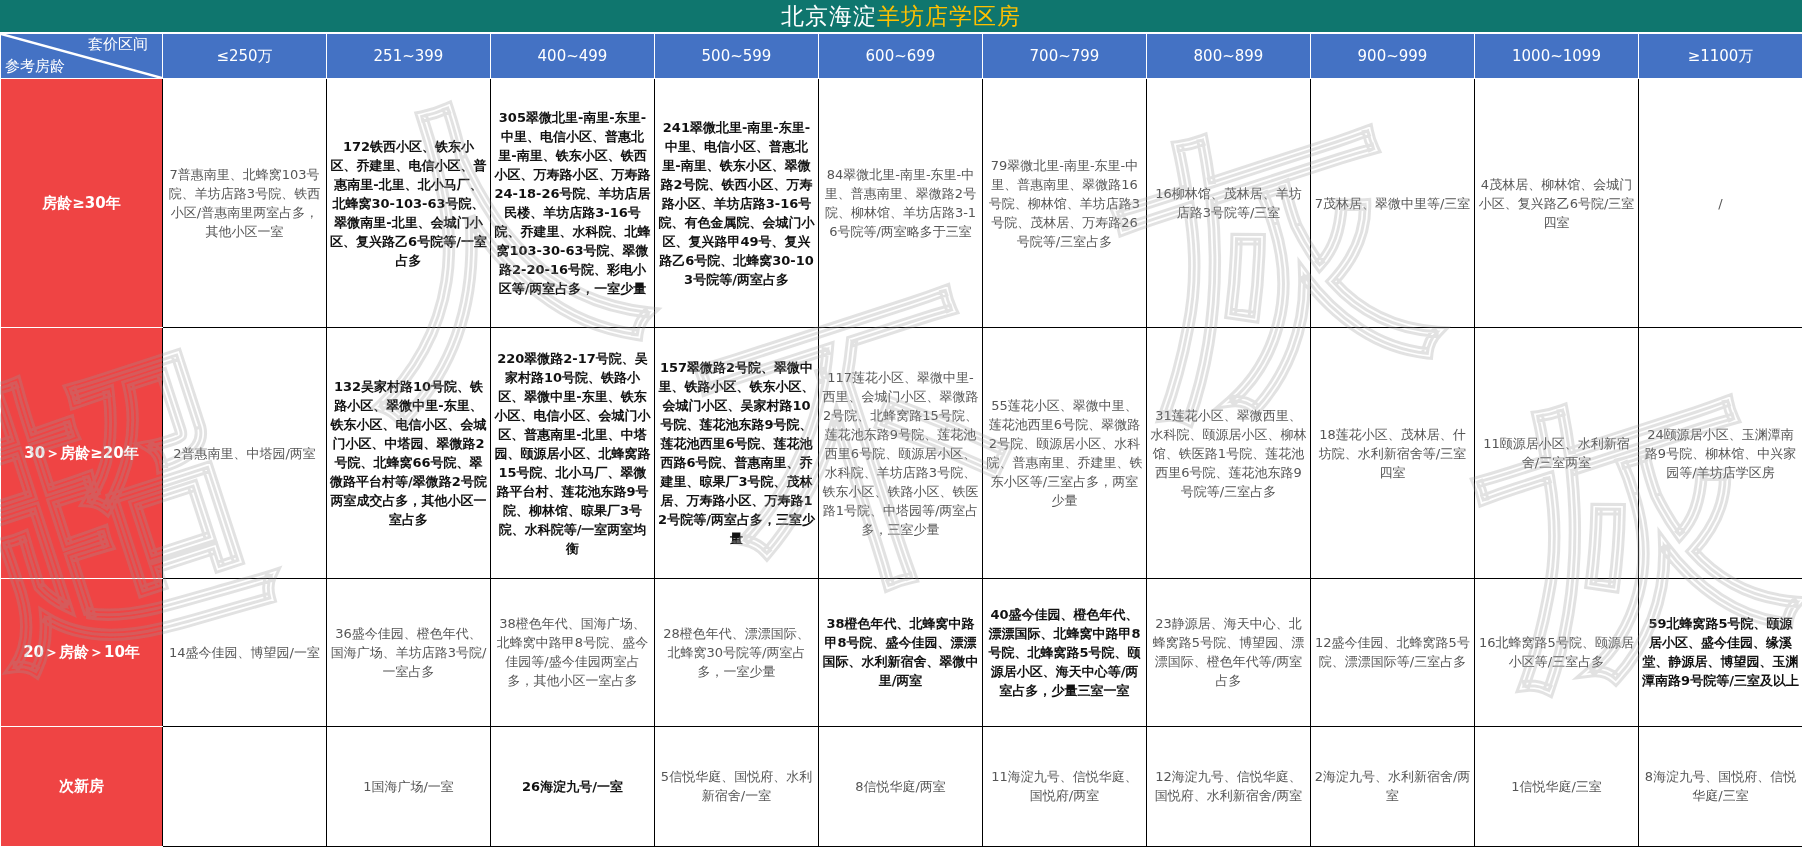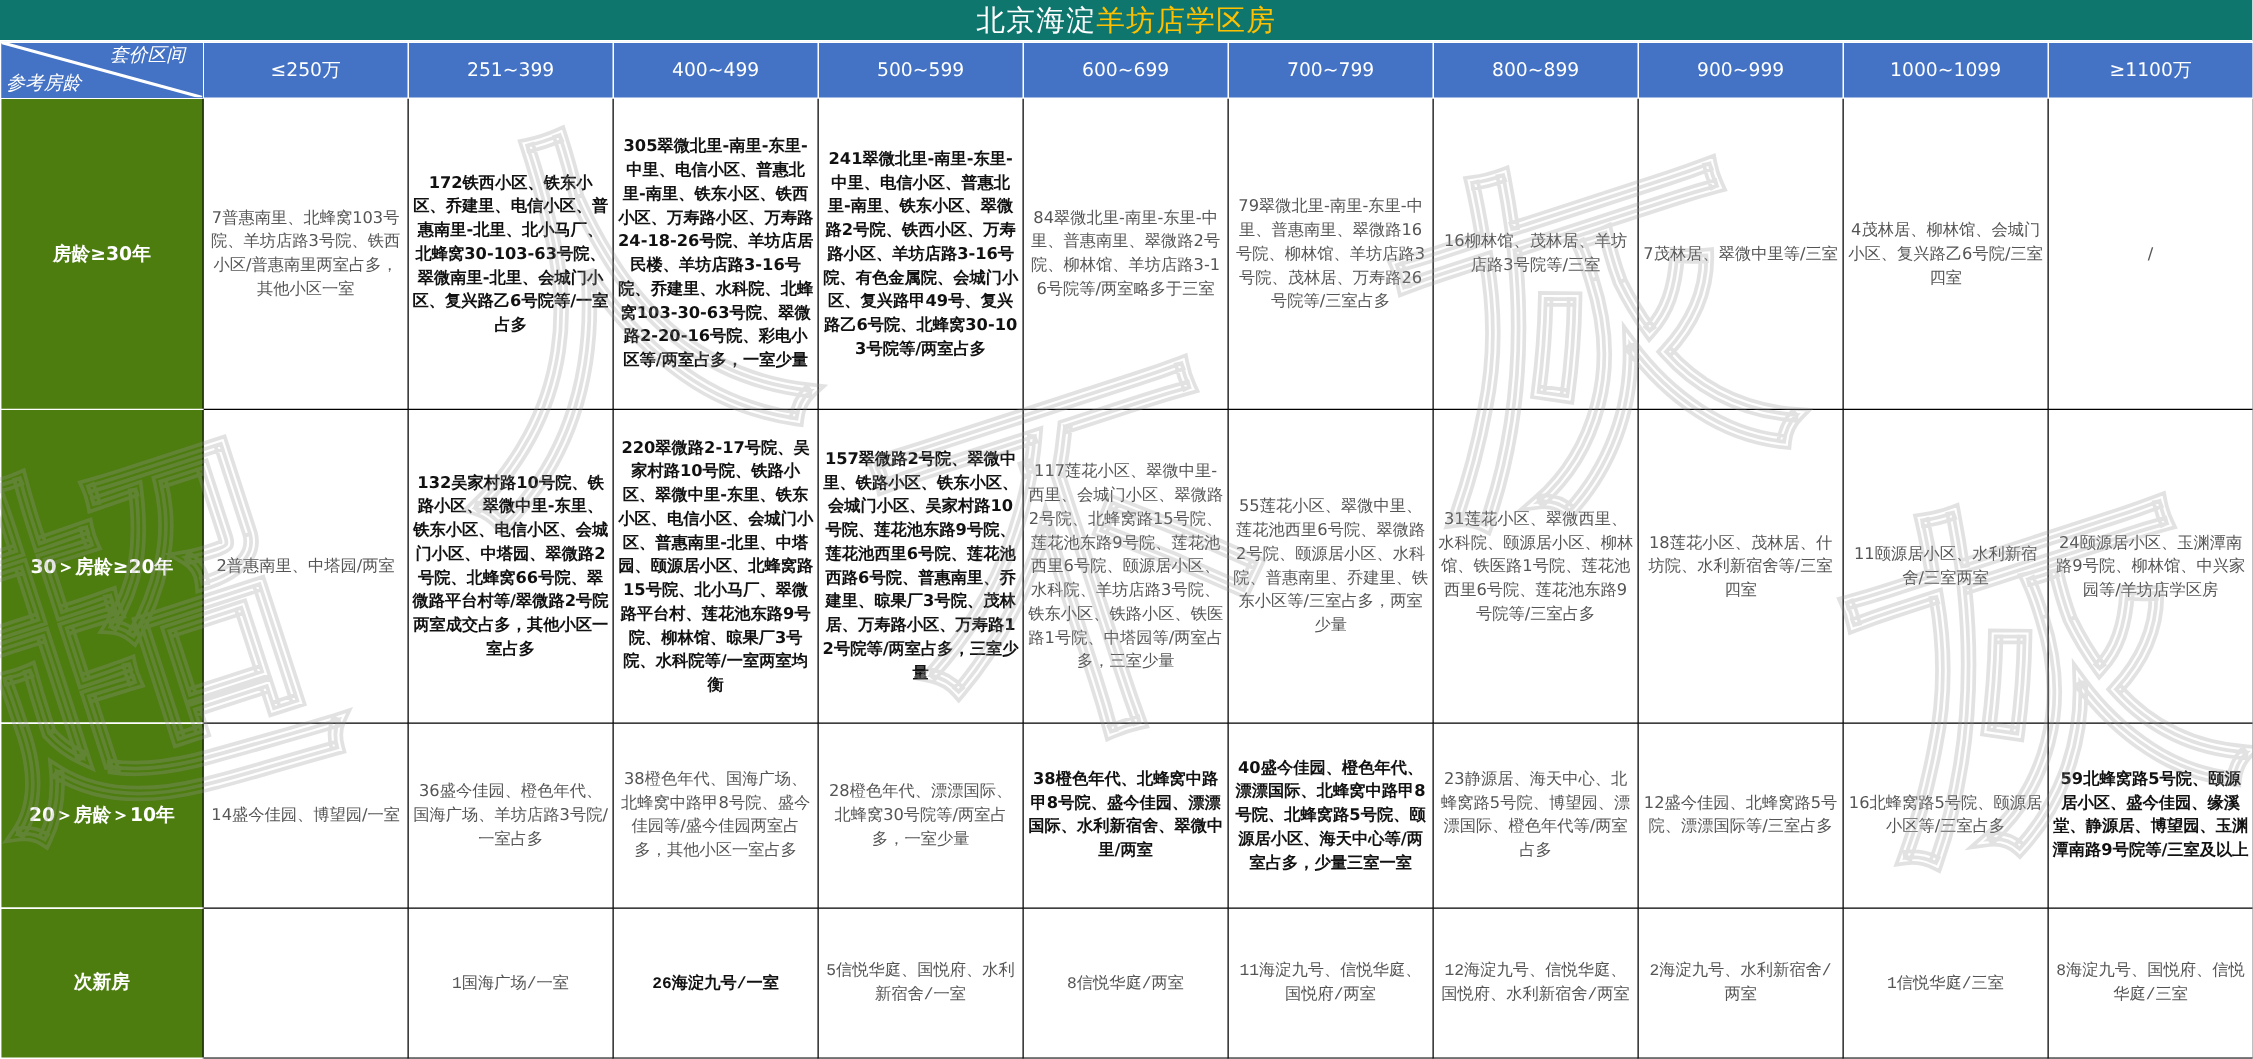--- a/index.html
+++ b/index.html
@@ -23,40 +23,40 @@
   }
   table.grid th, table.grid td {
     padding: 2px 3px; text-align: center; vertical-align: middle;
     font-size: 13px; line-height: 19px; overflow: hidden;
     word-break: break-all;
   }
   table.grid thead th {
     background: #4472c4; color: #ffffff; font-weight: normal;
     font-size: 15px; border: 1px solid #ffffff; height: 44px; padding: 0;
   }
-  th.corner { position: relative; font-style: italic; }
+  th.corner { position: relative; }
   th.corner .corner-top {
     position: absolute; right: 14px; top: 1px; font-size: 15px;
   }
   th.corner .corner-bottom {
     position: absolute; left: 4px; bottom: 2px; font-size: 15px;
   }
   th.corner svg { position: absolute; left: 0; top: 0; width: 100%; height: 100%; }
   tbody th.row-head {
-    background: #4d7c0f; color: #ffffff; font-size: 15px; font-weight: bold;
+    background: #ef4444; color: #ffffff; font-size: 15px; font-weight: bold;
     border: 1px solid #ffffff; border-right: 1px solid #000;
   }
   tbody td {
     border: 1px solid #000000; color: #555555; background: #ffffff;
   }
   tbody td.bold { color: #111111; font-weight: bold; }
   tr.r1 { height: 241px; }
   tr.r2 { height: 242px; }
   tr.r3 { height: 143px; }
-  tr.r4 { height: 116px; font-family: Liberation Mono, monospace; }
+  tr.r4 { height: 116px; }
   .watermark-layer {
     position: absolute; left: 0; top: 0; width: 1802px; height: 847px;
     pointer-events: none; overflow: hidden;
   }
   .wm-char {
     position: absolute; font-size: 300px; font-weight: bold;
     color: transparent; -webkit-text-stroke: 3px rgba(150,150,150,0.28);
     transform: rotate(-18deg);
   }
   .credit {

